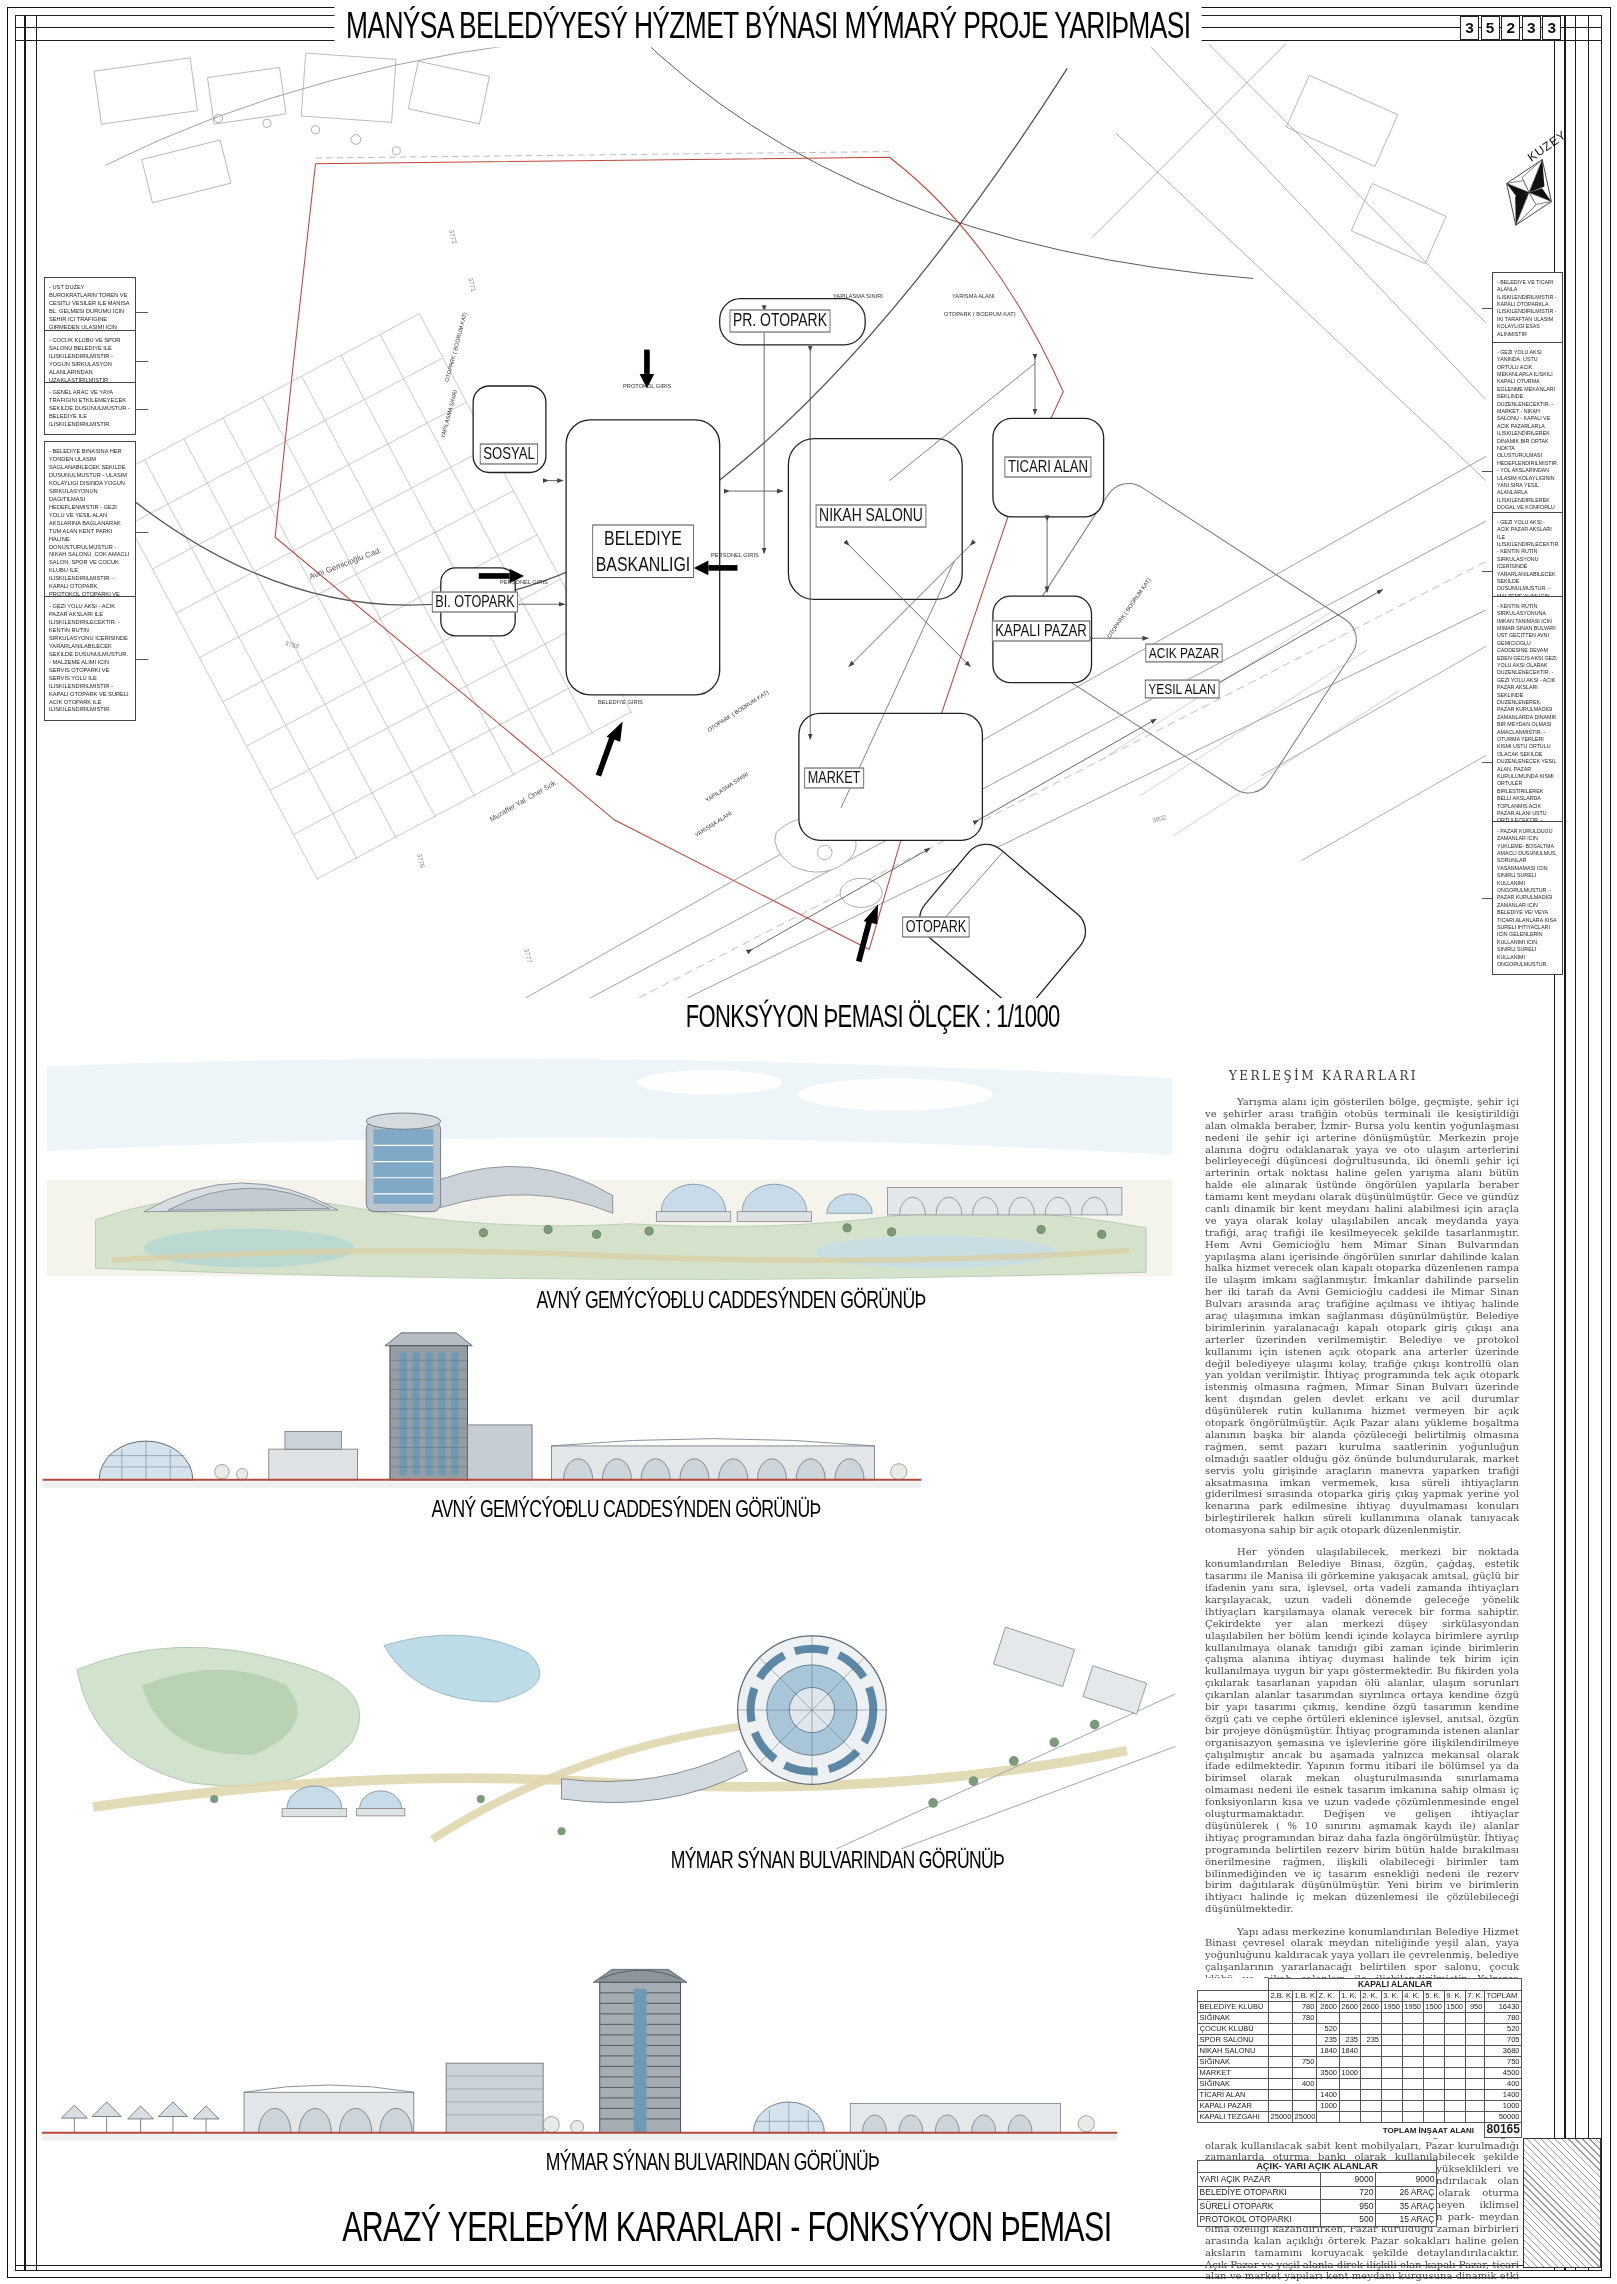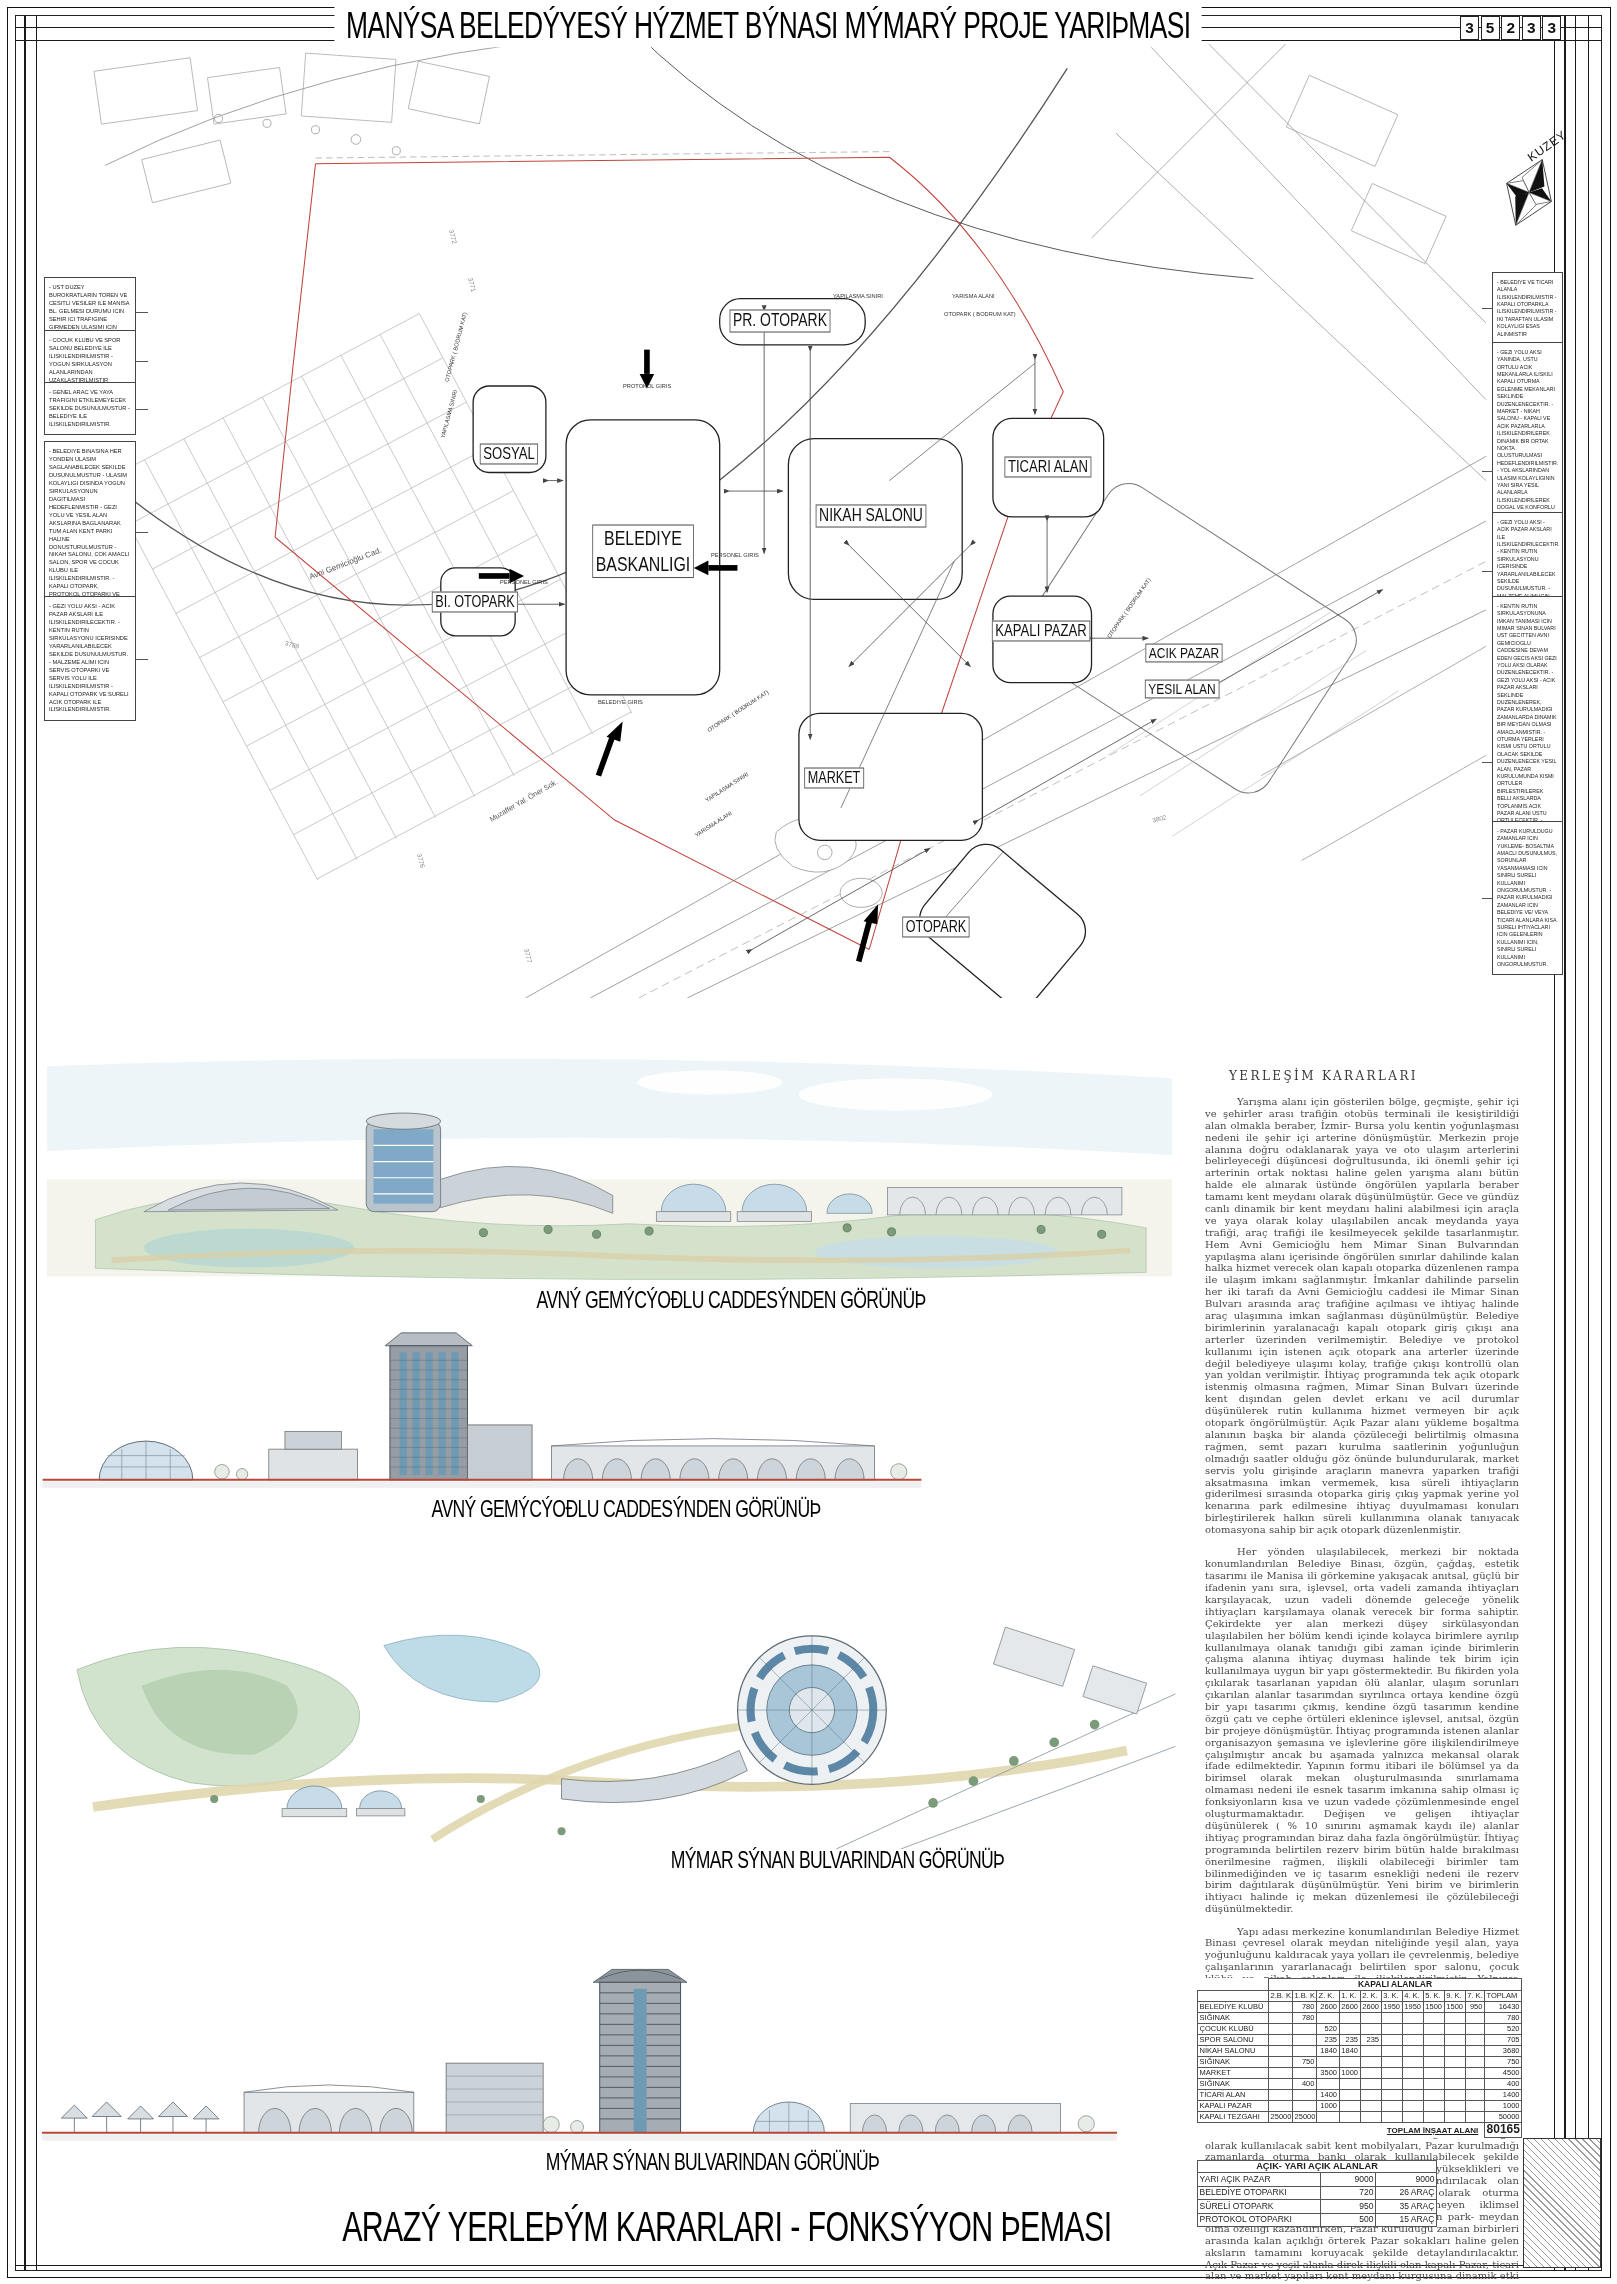--- a/index.html
+++ b/index.html
@@ -30,21 +30,21 @@
              margin:0 0 13px 24px;}
   #report p{font:10px/1.19 "DejaVu Serif",serif;text-align:justify;text-indent:32px;
             margin:0 0 10.5px 0;}
   
   .dtable{border-collapse:collapse;background:#fff;table-layout:fixed;padding-left:40px;}
   .dtable td{border:0.8px solid #555;font:7.5px/1.15 "Liberation Sans",sans-serif;padding:0 1.6px;
              text-align:right;color:#1d1d1d;height:10px;white-space:nowrap;overflow:hidden;}
   .dtable td.lab{text-align:left;}
   .dtable td.ttl{font-weight:bold;text-align:center;font-size:8.5px;height:11.3px;}
   .dtable td.nob{border:none;}
-  .dtable td.foot{font-weight:bold;border:none;text-align:center;font-size:8px;text-decoration:underline;}
+  .dtable td.foot{font-weight:bold;border:none;text-align:left;font-size:8px;}
   .dtable td.fval{font-weight:bold;font-size:12px;}
   .t2 td{font-size:8.5px;height:12.5px;}
   .t2 td.ttl{font-size:9.3px;}
   .numbox{width:17px;height:22px;border:1.3px solid #222;background:#fff;text-align:center;
           font:700 15.4px/22px "Liberation Sans",sans-serif;color:#111;}
   .hatch{position:absolute;border:1.2px solid #333;
          background:repeating-linear-gradient(45deg,#fff 0 4px,#9a9a9a 4px 4.9px);}
   .capwrap{position:absolute;text-align:center;}
 </style>
 </head>
@@ -239,20 +239,23 @@
       <polygon points="76,60 46,60 59,49" fill="#111"></polygon>
         <polygon points="76,60 46,60 59,71" fill="#fff" stroke="#333" stroke-width="0.7"></polygon>
       <polygon points="46,104 46,60 32,71" fill="#111"></polygon>
         <polygon points="46,104 46,60 60,71" fill="#fff" stroke="#333" stroke-width="0.7"></polygon>
       <polygon points="16,60 46,60 34,49" fill="#fff" stroke="#333" stroke-width="0.7"></polygon>
         <polygon points="16,60 46,60 34,71" fill="#111"></polygon>
     </g>
   </svg>
   <div class="abs" style="left:1525px;top:139px;font:12px 'Liberation Sans',sans-serif;color:#111;transform:rotate(-35deg);letter-spacing:0.8px;">KUZEY</div>
 
+  <div class="capwrap" style="left:226px;top:1001px;width:1294px;">
+    <span class="disp" style="font-size:27.5px;">FONKSÝYON ÞEMASI ÖLÇEK : 1/1000</span>
+  </div>
 
   <div class="note note-l" style="top:277px;">- UST DUZEY BUROKRATLARIN TOREN VE CESITLI VESILER ILE MANISA BL. GELMESI DURUMU ICIN SEHIR ICI TRAFIGINE GIRMEDEN ULASIMI ICIN ONGORULMUSTUR</div>
   <div class="note note-l" style="top:330px;">- COCUK KLUBU VE SPOR SALONU BELEDIYE ILE ILISKILENDIRILMISTIR - YOGUN SIRKULASYON ALANLARINDAN UZAKLASTIRILMISTIR</div>
   <div class="note note-l" style="top:382px;">- GENEL ARAC VE YAYA TRAFIGINI ETKILEMEYECEK SEKILDE DUSUNULMUSTUR - BELEDIYE ILE ILISKILENDIRILMISTIR.</div>
   <div class="note note-l" style="top:441px;">- BELEDIYE BINASINA HER YONDEN ULASIM SAGLANABILECEK SEKILDE DUSUNULMUSTUR - ULASIM KOLAYLIGI DISINDA YOGUN SIRKULASYONUN DAGITILMASI HEDEFLENMISTIR - GEZI YOLU VE YESIL ALAN AKSLARINA BAGLANARAK TUM ALAN KENT PARKI HALINE DONUSTURULMUSTUR - NIKAH SALONU, COK AMACLI SALON, SPOR VE COCUK KLUBU ILE ILISKILENDIRILMISTIR. - KAPALI OTOPARK, PROTOKOL OTOPARKI VE ACIK OTOPARKLA ILISKILENDIRILMISTIR</div>
   <div class="note note-l" style="top:596px;">- GEZI YOLU AKSI - ACIK PAZAR AKSLARI ILE ILISKILENDIRILECEKTIR. - KENTIN RUTIN SIRKULASYONU ICERISINDE YARARLANILABILECEK SEKILDE DUSUNULMUSTUR. - MALZEME ALIMI ICIN SERVIS OTOPARKI VE SERVIS YOLU ILE ILISKILENDIRILMISTIR - KAPALI OTOPARK VE SURELI ACIK OTOPARK ILE ILISKILENDIRILMISTIR.</div>
 
   <div class="note note-r" style="top:272px;">- BELEDIYE VE TICARI ALANLA ILISKILENDIRILMISTIR - KAPALI OTOPARKLA ILISKILENDIRILMISTIR - IKI TARAFTAN ULASIM KOLAYLIGI ESAS ALINMISTIR</div>
   <div class="note note-r" style="top:342px;">- GEZI YOLU AKSI YANINDA, USTU ORTULU ACIK MEKANLARLA ILISKILI KAPALI OTURMA EGLENME MEKANLARI SEKLINDE DUZENLENECEKTIR. - MARKET - NIKAH SALONU - KAPALI VE ACIK PAZARLARLA ILISKILENDIRILEREK DINAMIK BIR ORTAK NOKTA OLUSTURULMASI HEDEFLENDIRILMISTIR. - YOL AKSLARINDAN ULASIM KOLAYLIGININ YANI SIRA YESIL ALANLARLA ILISKILENDIRILEREK DOGAL VE KONFORLU DUZENLEMELERIN OLUSTURULMASINA IMKAN TANIYACAKTIR - NIKAH SALONU ILE DIREKT ILISKILENDIRILEREK KUCUK CAPTA KUTLAMALARIN YAPILMASINA OLANAK VERECEK SEKILDE DUZENLENECEKTIR.</div>
   <div class="note note-r" style="top:512px;">- GEZI YOLU AKSI - ACIK PAZAR AKSLARI ILE ILISKILENDIRILECEKTIR. - KENTIN RUTIN SIRKULASYONU ICERISINDE YARARLANILABILECEK SEKILDE DUSUNULMUSTUR. - MALZEME ALIMI ICIN SERVIS OTOPARKI VE SERVIS YOLU ILE ILISKILENDIRILMISTIR</div>

